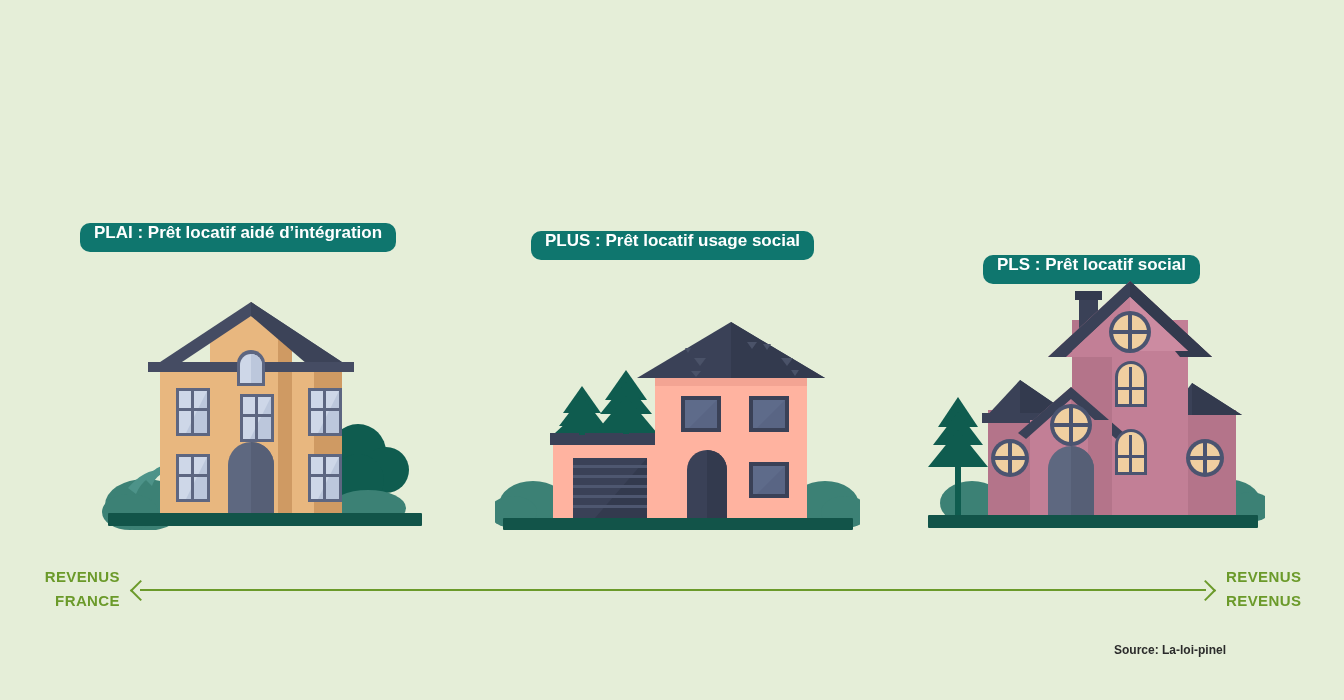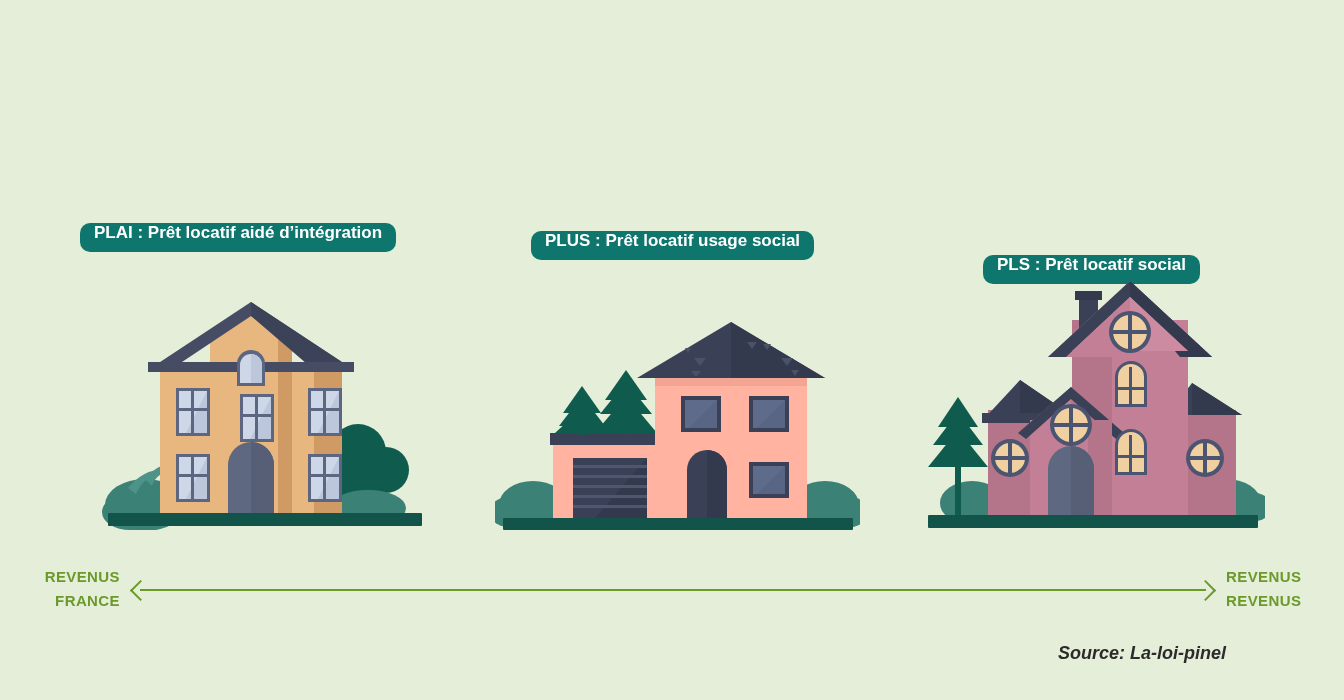--- a/index.html
+++ b/index.html
@@ -58,21 +58,21 @@
   .axis-label{
     position:absolute;
     color:#6b9a2a;font-weight:bold;font-size:15px;
     letter-spacing:.4px;line-height:24px;
   }
   #axis-label-left{left:20px;top:565px;width:100px;text-align:right;}
   #axis-label-right{left:1226px;top:565px;width:110px;text-align:left;}
 
   .source-note{
     position:absolute;right:118px;top:643px;
-    font-size:18px;font-style:italic;font-weight:bold;
+    font-size:12px;font-weight:bold;
     color:#2b2b2b;
   }
 </style>
 </head>
 <body>
 
 <div class="stage">
 
 
   <div class="cat-badge" id="cat-0">PLAI : Prêt locatif aidé d’intégration</div>

